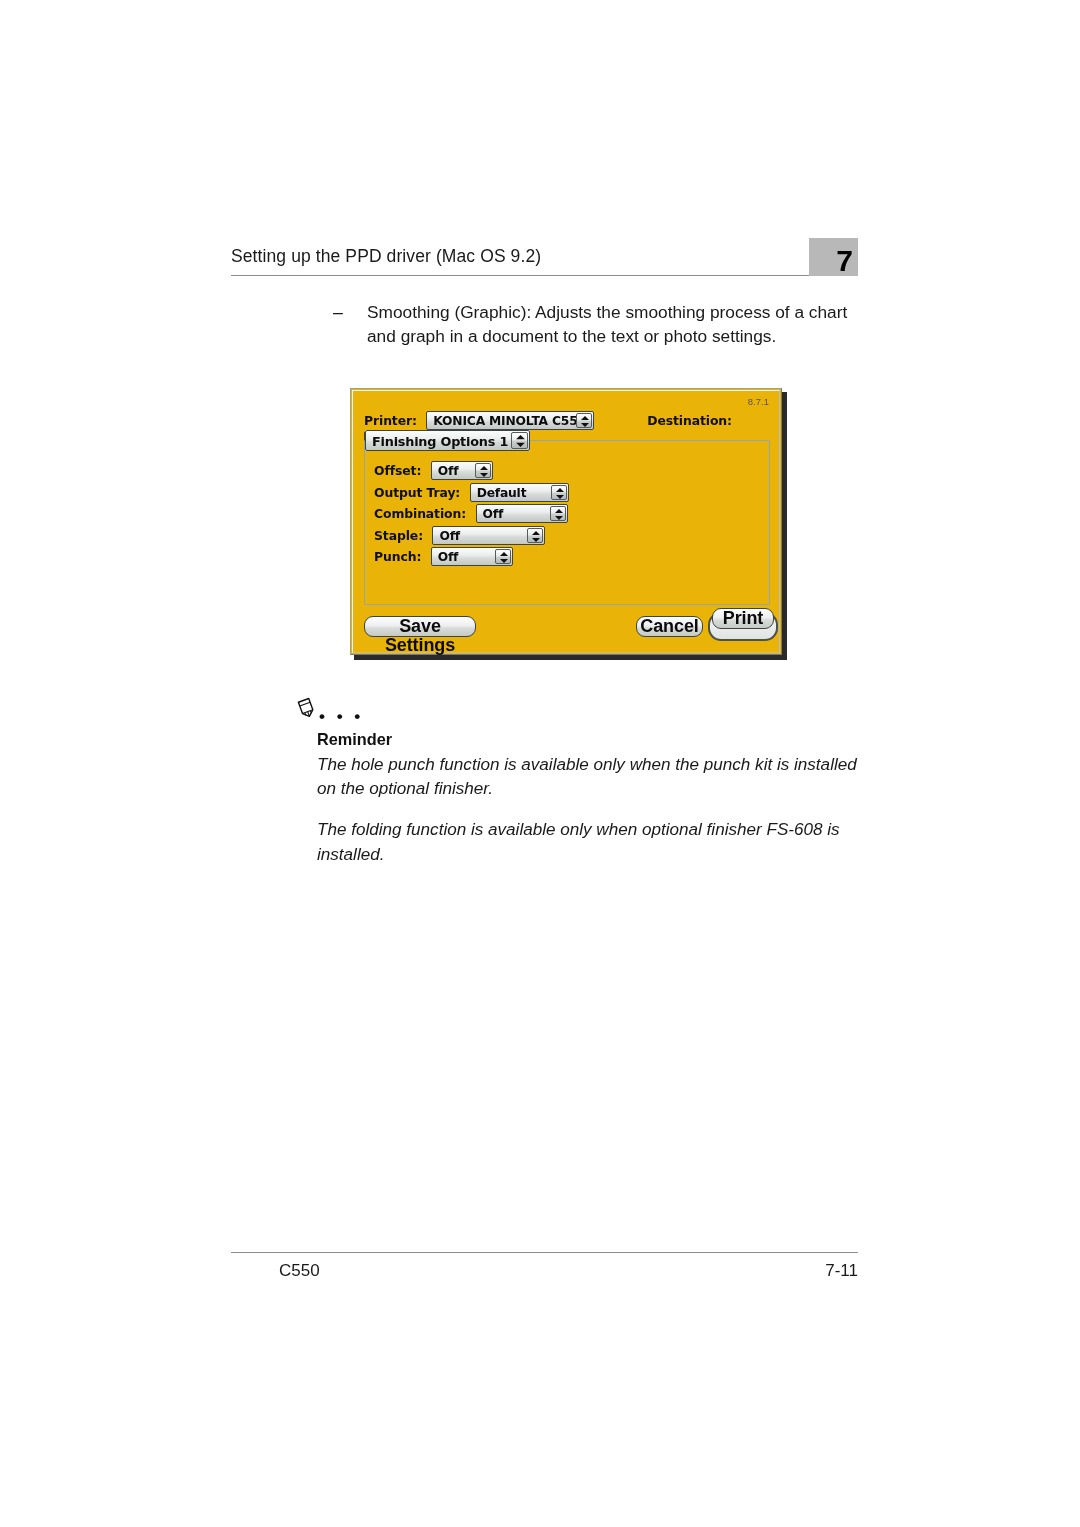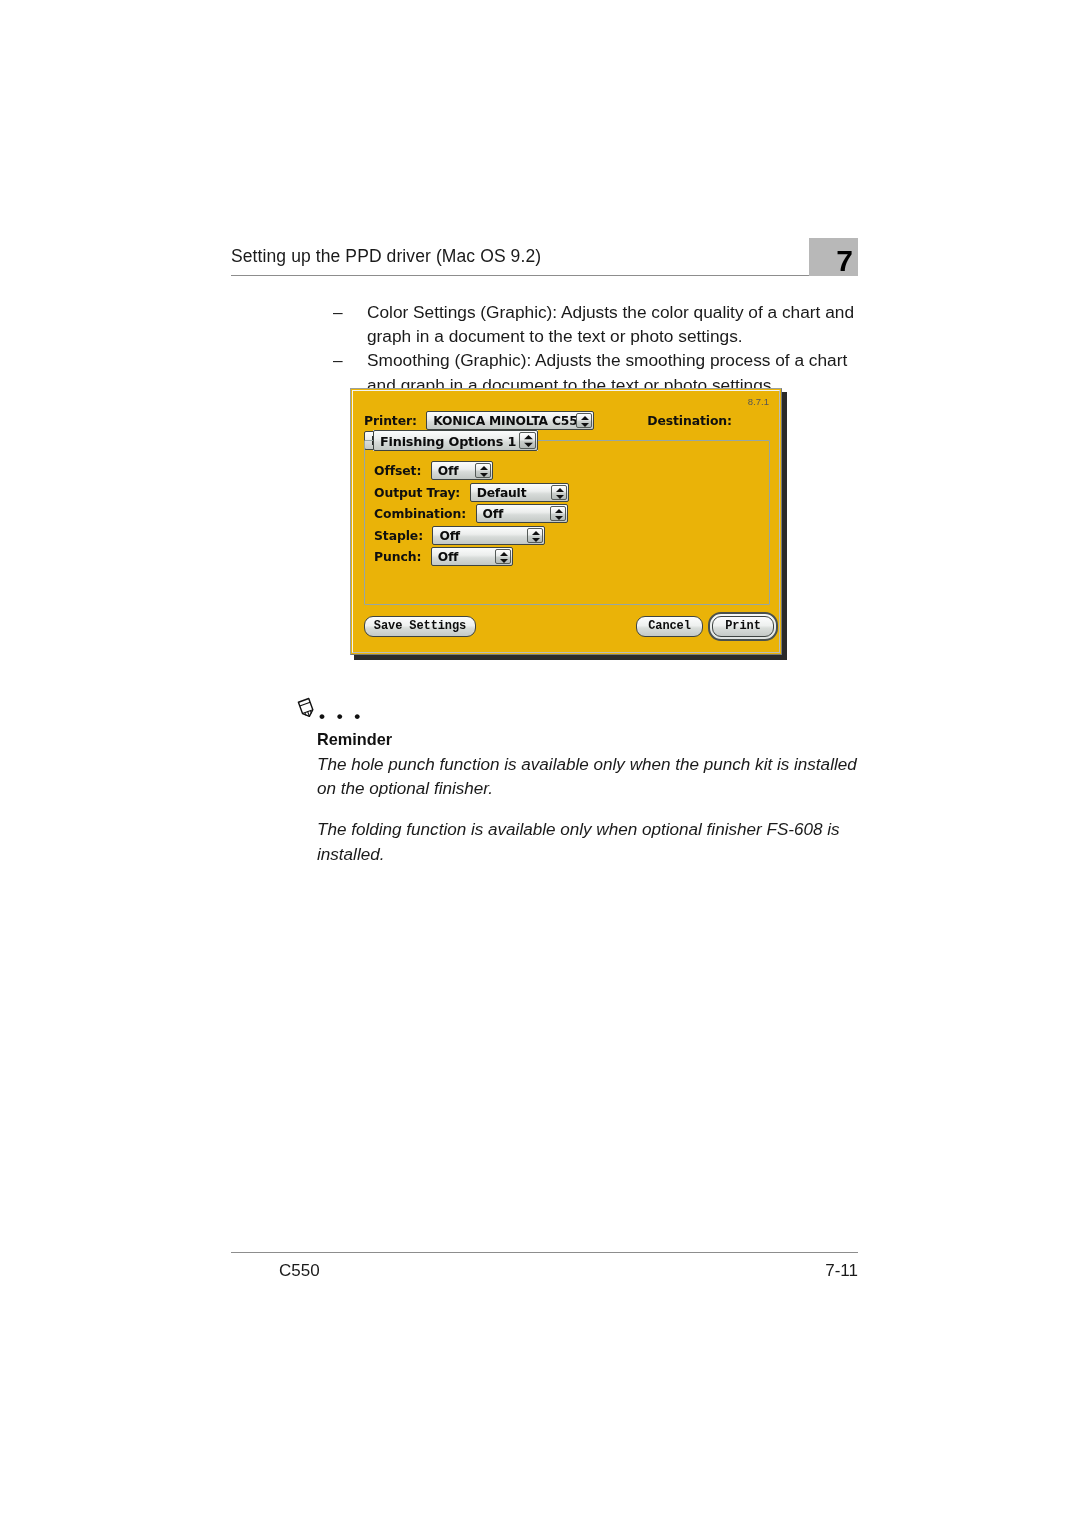--- a/index.html
+++ b/index.html
@@ -208,21 +208,21 @@
     left: 13px;
     top: 51px;
     width: 406px;
     height: 165px;
     border: 1px solid #96a6a4;
     border-radius: 1px;
     box-sizing: border-box;
   }
   .group-tab {
     position: absolute;
-    left: 8px;
+    left: 0;
     top: -11px;
     height: 21px;
     background: #dfe2e0;
     padding: 0;
   }
   .group-tab .popup { height: 21px; }
   .group-tab .popup .ptext { top: 3px; font-size: 12.8px; }
   .group-tab .popup .pbtn { height: 17px; width: 17px; }
 
   .opt-rows {
@@ -242,31 +242,31 @@
     position: absolute;
     height: 21px;
     box-sizing: border-box;
     background: linear-gradient(to bottom, #fcfdfd 0%, #eef0ef 45%, #d9ddda 58%, #c5cac7 100%);
     border: 1px solid #3e4442;
     border-radius: 9px;
     text-align: center;
   }
   .btn span {
     display: block;
-    font-size: 12px;
+    font-size: 18px;
     font-weight: bold;
     color: #0c0c0c;
-    font-family: Liberation Mono, monospace;
+    font-family: Liberation Sans, sans-serif;
     line-height: 19px;
     letter-spacing: -0.1px;
   }
   .btn-save { left: 13px; top: 227px; width: 112px; }
   .btn-cancel { left: 285px; top: 227px; width: 67px; }
   .btn-print {
-    left: 361px; top: 227px; width: 62px;
+    left: 361px; top: 219px; width: 62px;
   }
   .btn-default-ring {
     position: absolute;
     left: 357px;
     top: 223px;
     width: 70px;
     height: 29px;
     border: 2px solid #4a514e;
     border-radius: 13px;
     box-sizing: border-box;
@@ -352,21 +352,20 @@
     <div class="hdr-title">Setting up the PPD driver (Mac OS 9.2)</div>
     <div class="hdr-rule"></div>
     <div class="hdr-chapnum">
       <span>7</span>
     </div>
   </div>
 
   <div class="bullets">
     <div class="bullet-row">
       <span class="bullet-dash">–</span>
-      <span>Color Settings (Graphic): Adjusts the color quality of a chart and graph in a document to the text or photo settings.</span>
     </div>
     <div class="bullet-row">
       <span class="bullet-dash">–</span>
       <span>Smoothing (Graphic): Adjusts the smoothing process of a chart and graph in a document to the text or photo settings.</span>
     </div>
   </div>
 
   <div class="dlg-wrap">
     <div class="dlg-shadow-r"></div>
     <div class="dlg-shadow-b"></div>

